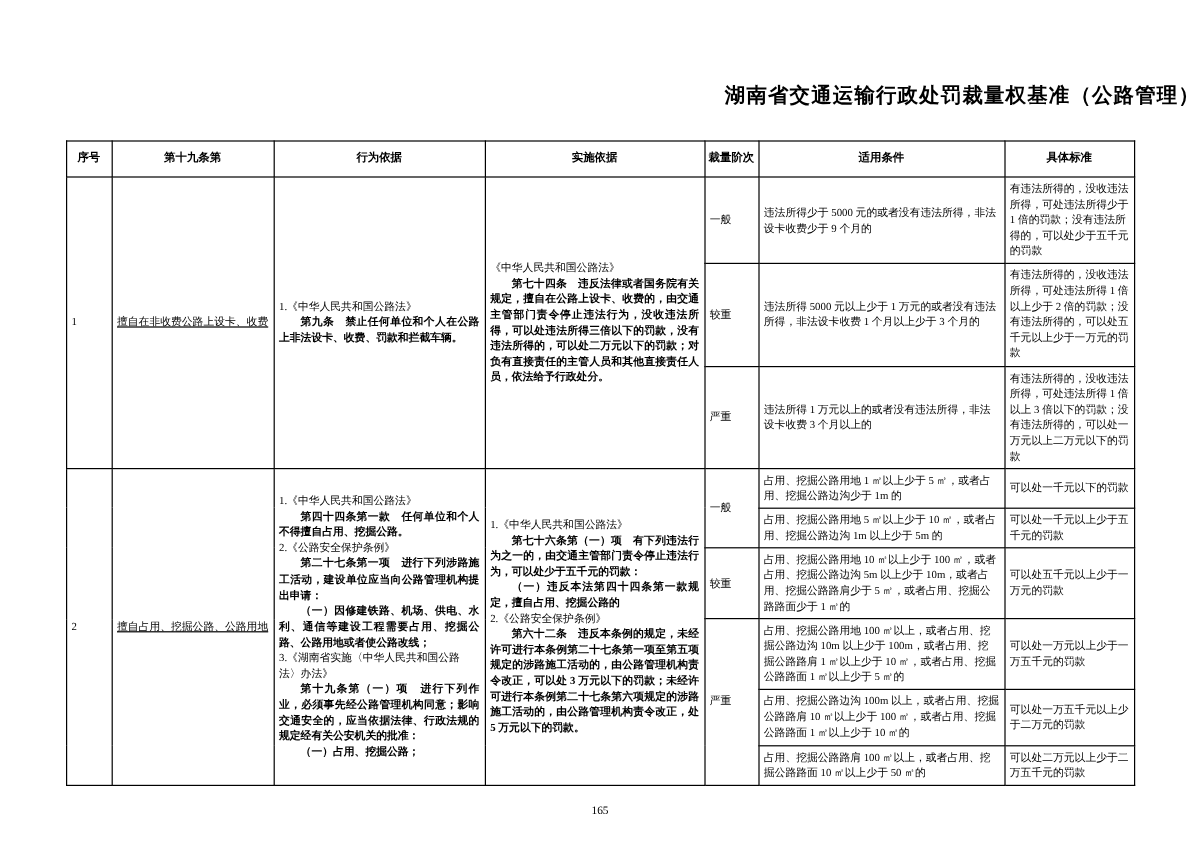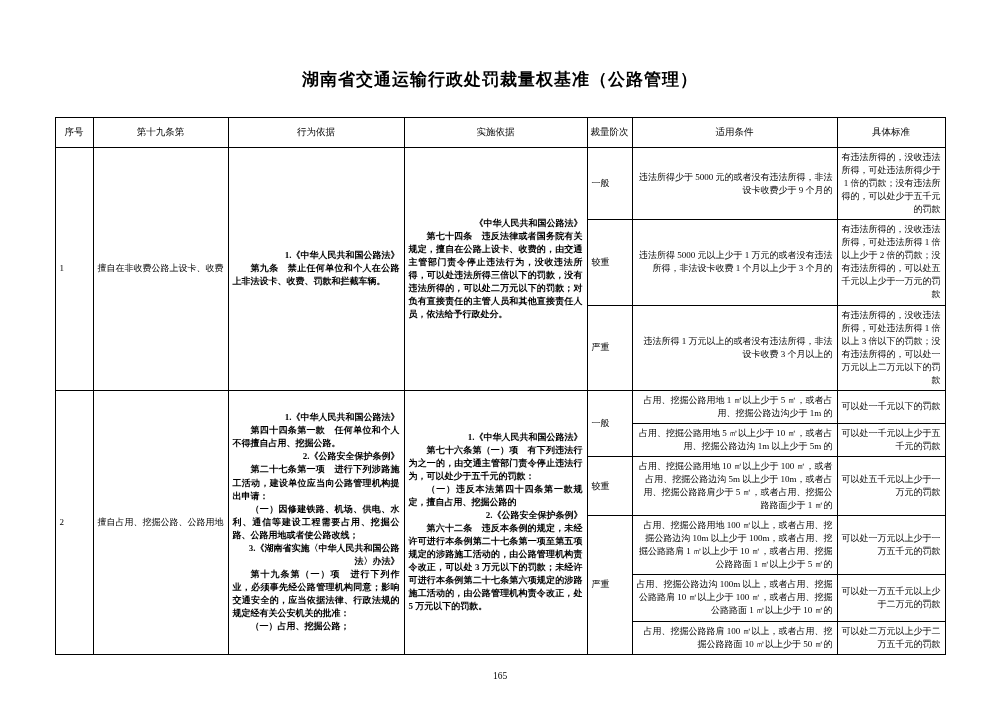--- a/index.html
+++ b/index.html
@@ -11,21 +11,21 @@
   }
   .page {
     position: relative;
     width: 1000px;
     min-height: 706px;
     background: #fff;
     padding-top: 68px;
     padding-bottom: 60px;
   }
   .doc-title {
-    text-align: center;
+    text-align: right;
     font-size: 17px;
     font-weight: bold;
     letter-spacing: 1px;
     margin-bottom: 26px;
   }
   table.law-table {
     border-collapse: collapse;
     table-layout: fixed;
     width: 890px;
     margin: 0 auto;
@@ -33,32 +33,32 @@
   table.law-table th,
   table.law-table td {
     border: 1px solid #000;
     font-size: 9px;
     line-height: 1.45;
     padding: 3px 4px;
     vertical-align: middle;
     word-break: break-all;
   }
   table.law-table th {
-    font-weight: normal;
+    font-weight: bold;
     font-size: 9.5px;
     text-align: center;
     height: 30px;
     padding: 2px 2px;
   }
   td.center { text-align: left; }
-  td.text { text-align: right; }
-  td.violation { text-align: center; padding-left: 6px; }
+  td.text { text-align: left; }
+  td.violation { text-align: center; padding-left: 6px; text-decoration: underline; }
   td.paras { text-align: left; }
   .p { margin: 0; font-weight: bold; }
-  .p.heading { font-weight: bold; text-align: right; }
+  .p.heading { font-weight: normal; text-align: left; }
   .p.para { text-indent: 2em; text-align: justify; }
   .page-number {
     position: absolute;
     bottom: 34px;
     left: 0;
     width: 100%;
     text-align: center;
     font-size: 9.5px;
   }
 </style>

